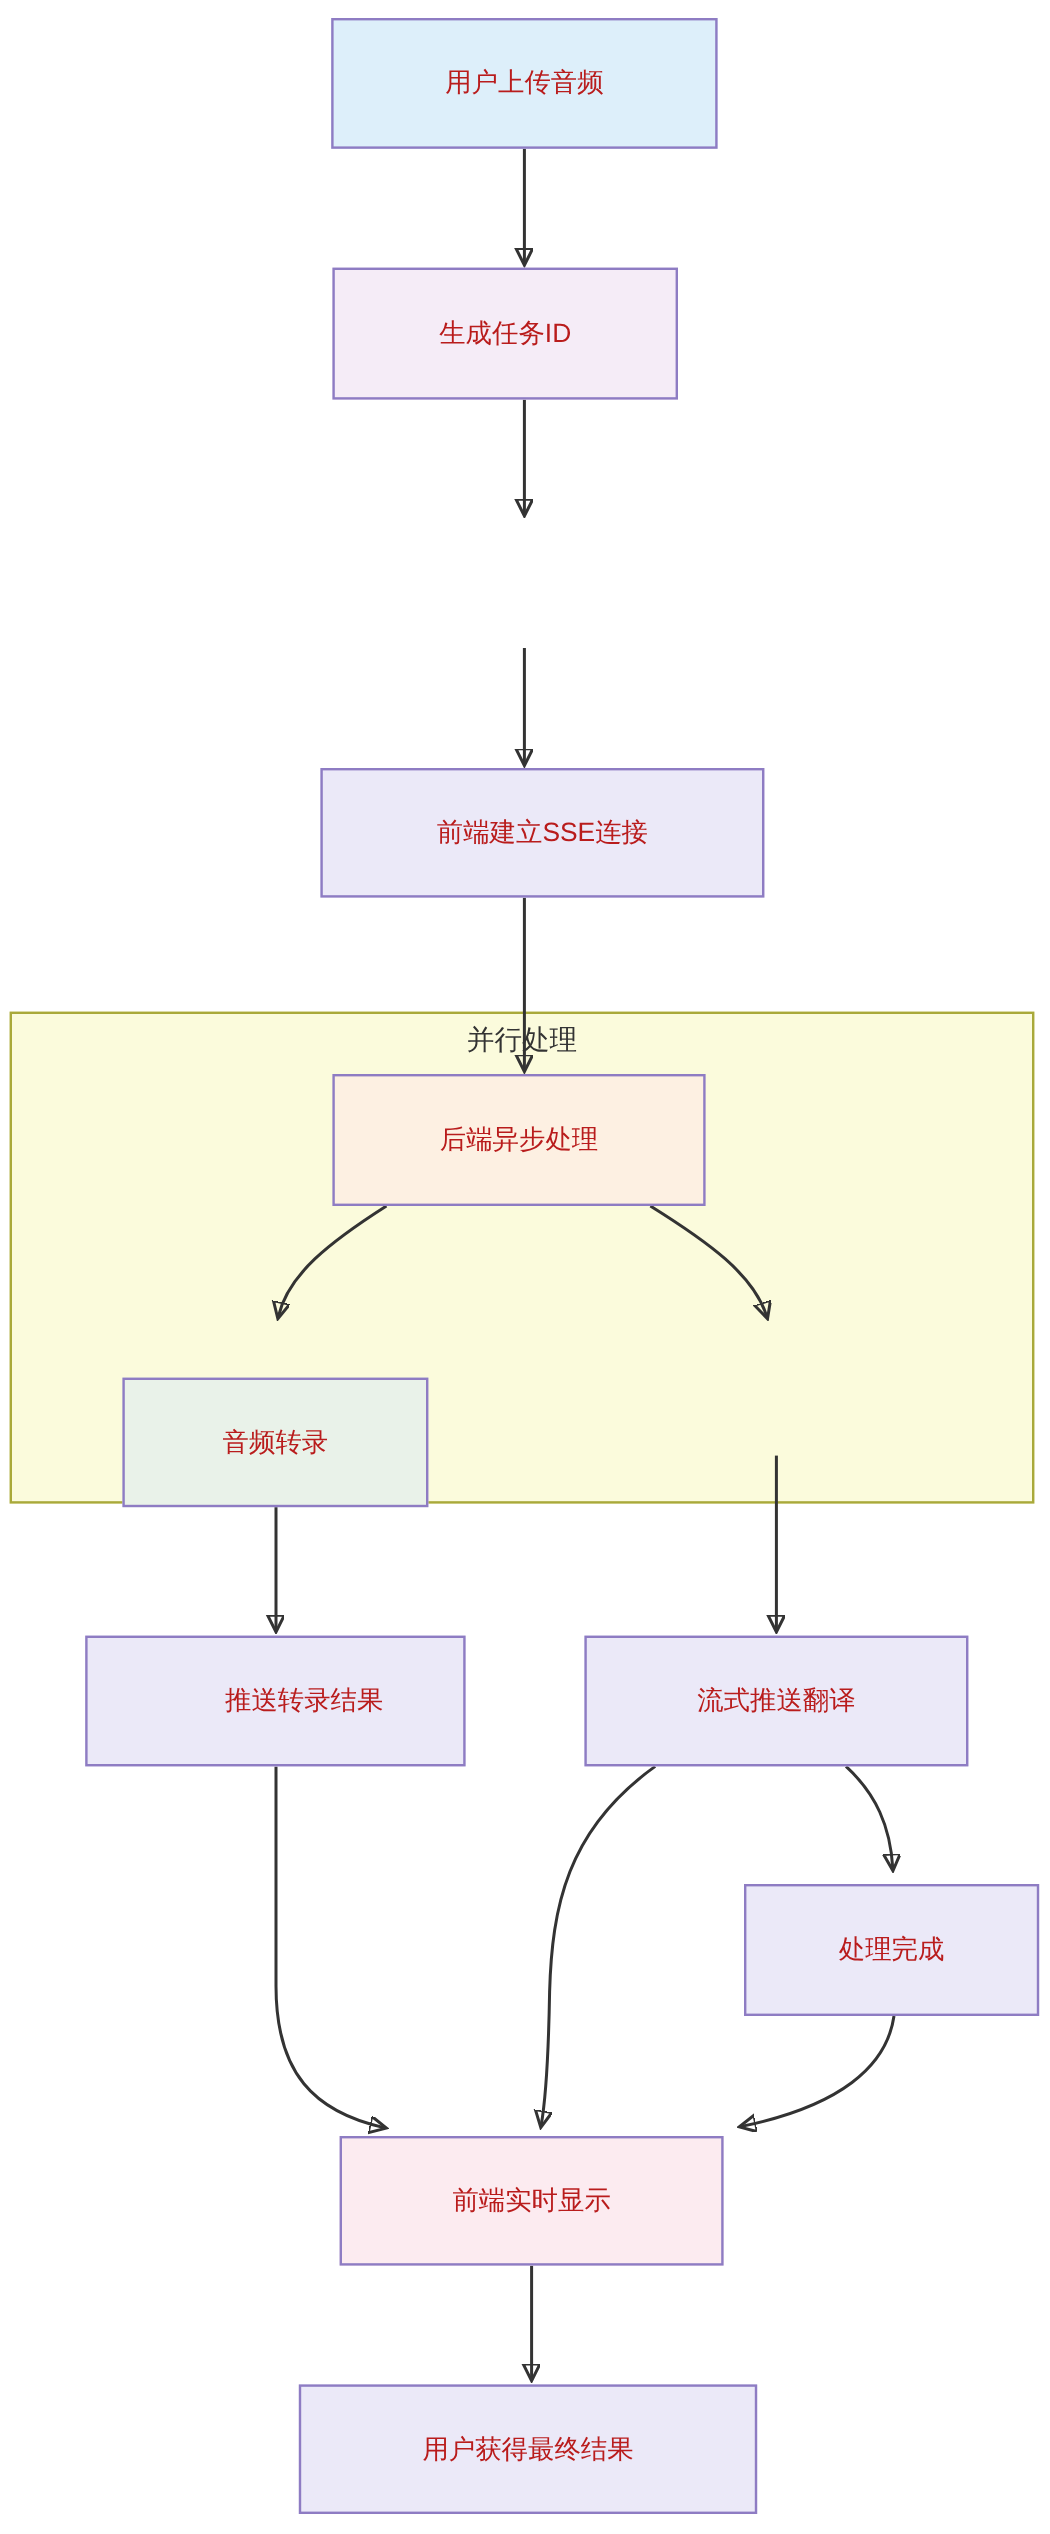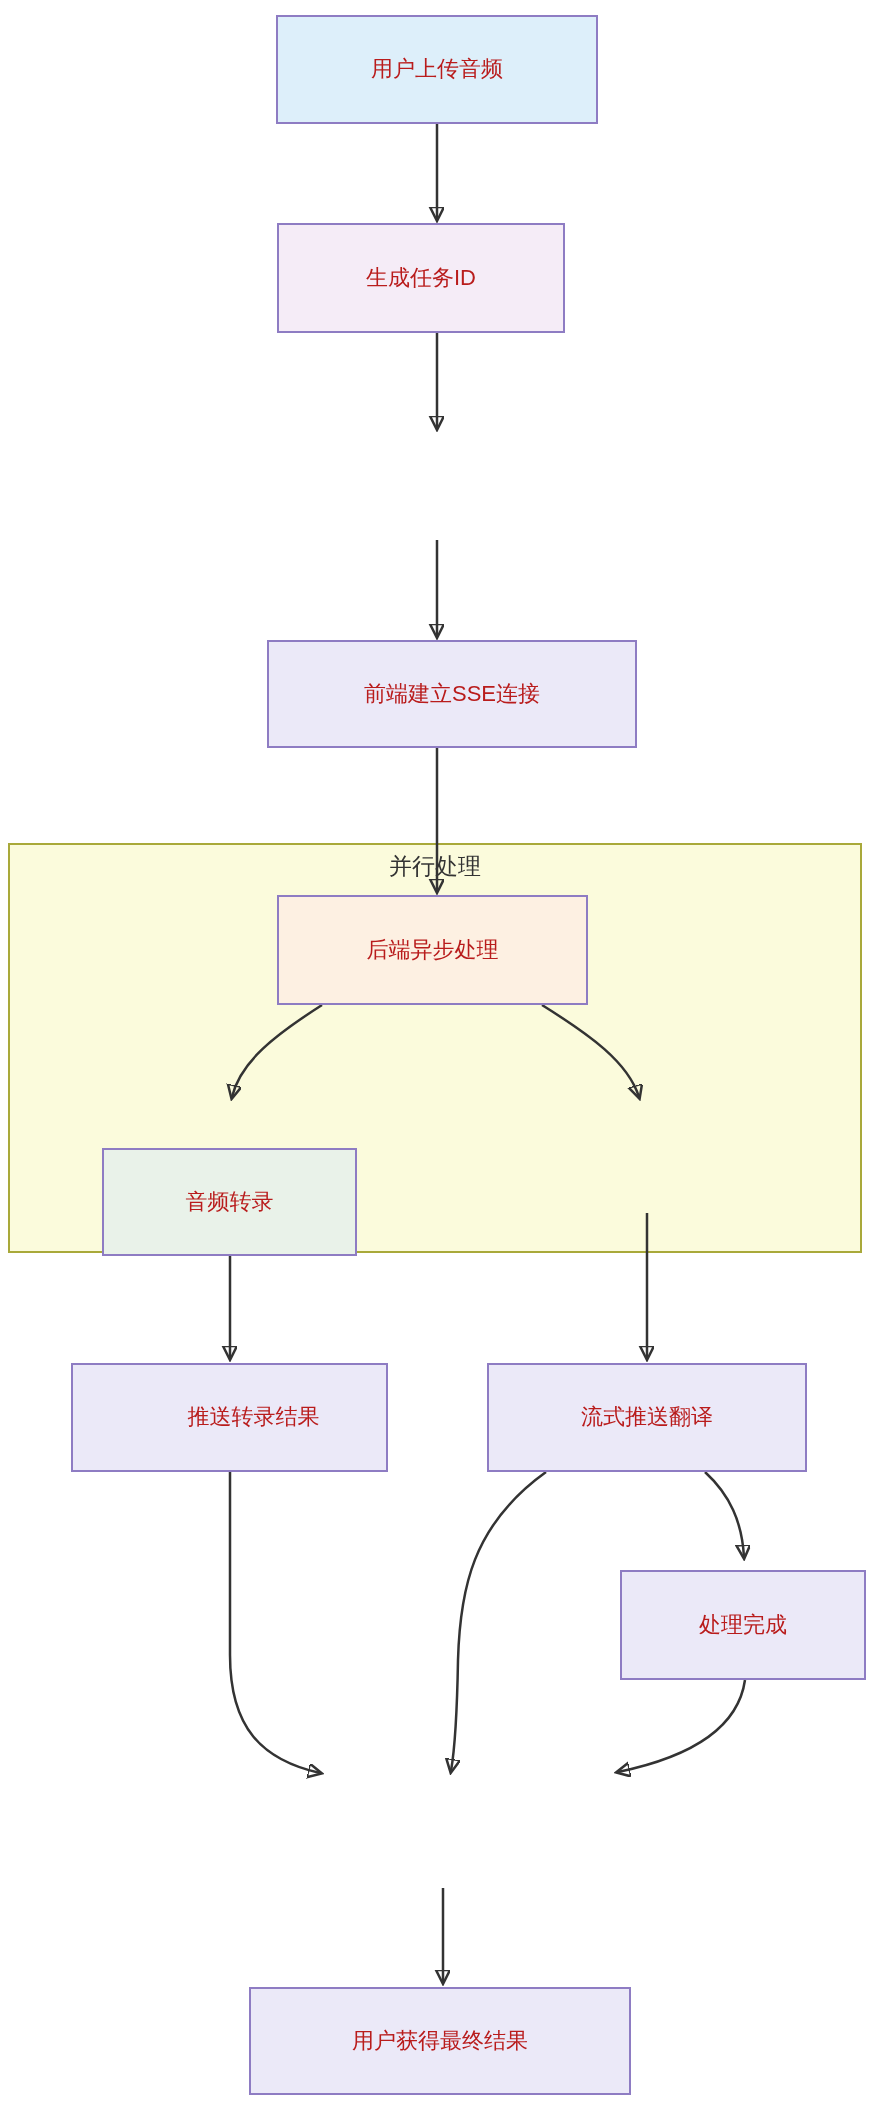--- a/index.html
+++ b/index.html
@@ -90,15 +90,16 @@
   </svg>
 
   <div class="node n-user-upload">用户上传音频</div>
   <div class="node n-gen-task-id">生成任务ID</div>
   <div class="node n-sse-connect">前端建立SSE连接</div>
   <div class="node n-backend-async">后端异步处理</div>
   <div class="node n-audio-transcribe">音频转录</div>
   <div class="node n-push-transcribe">推送转录结果</div>
   <div class="node n-stream-translate">流式推送翻译</div>
   <div class="node n-complete">处理完成</div>
+  <div class="node n-realtime-display">前端实时显示</div>
   <div class="node n-final-result">用户获得最终结果</div>
 
 </div>
 
 </body></html>

